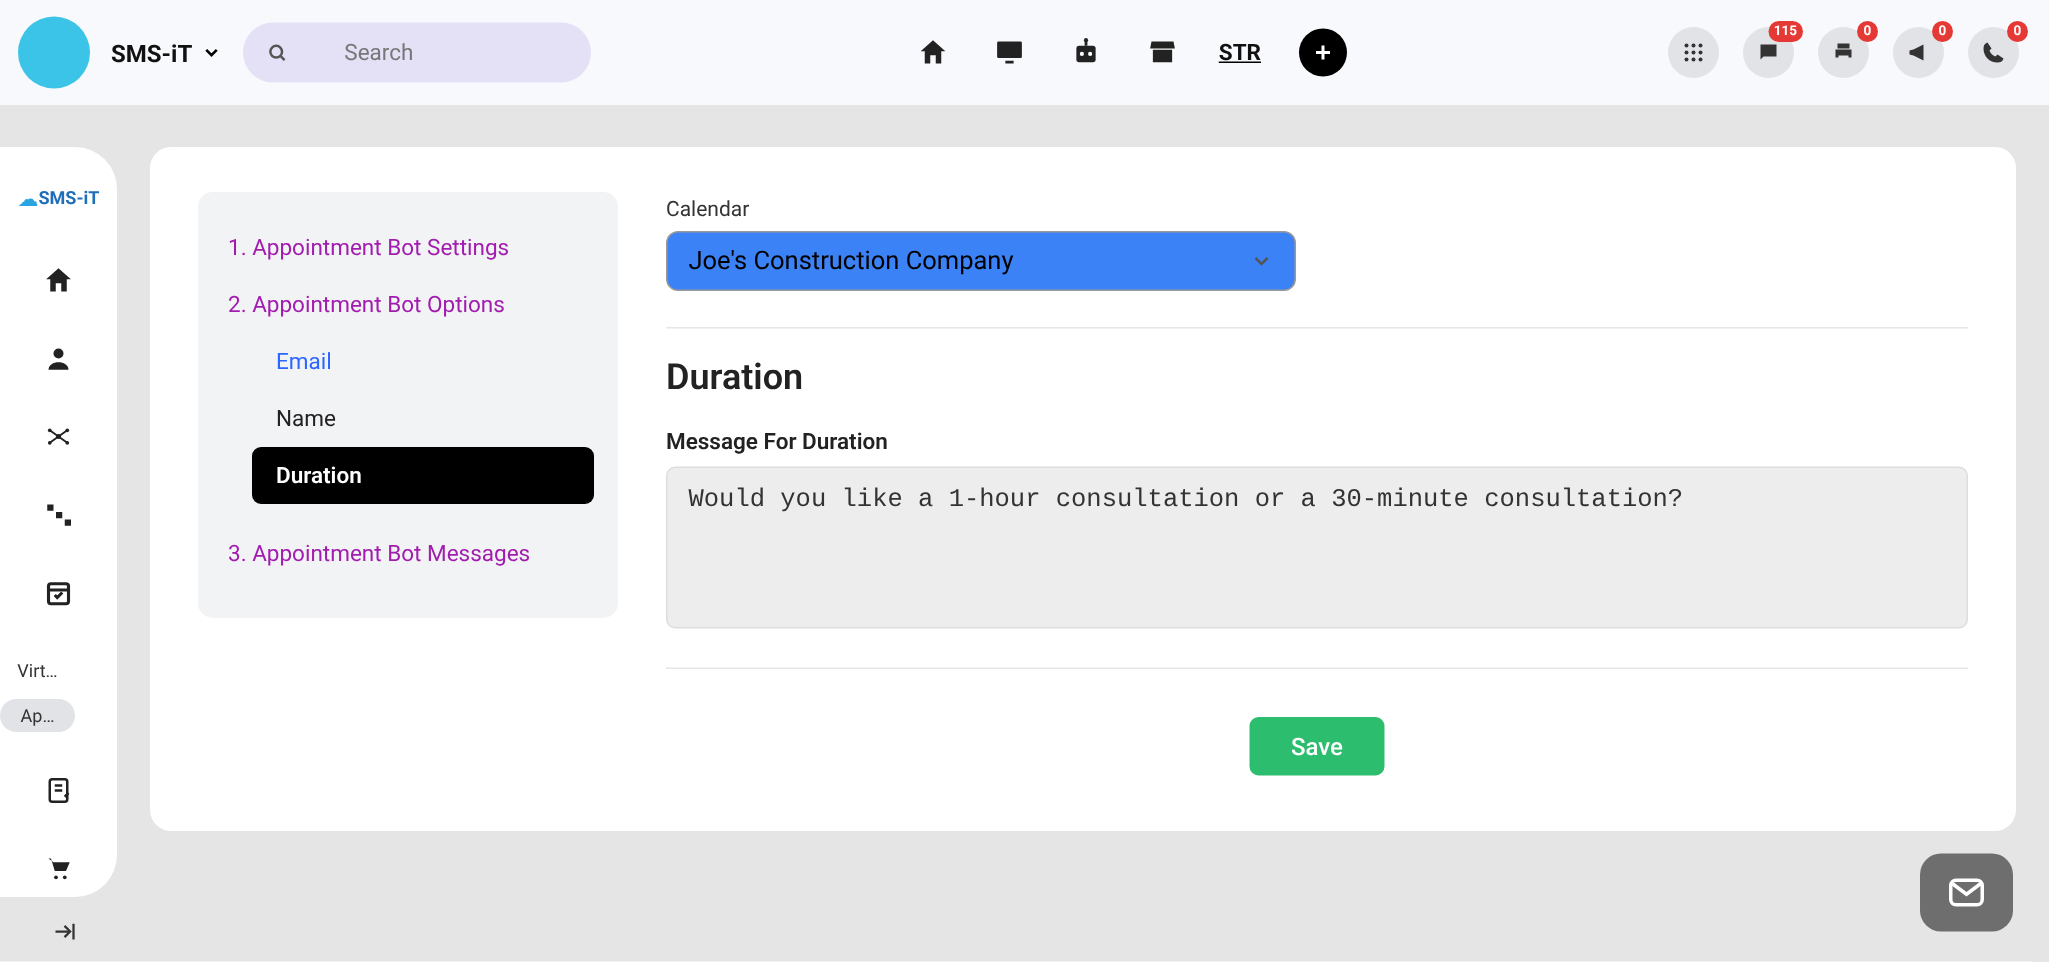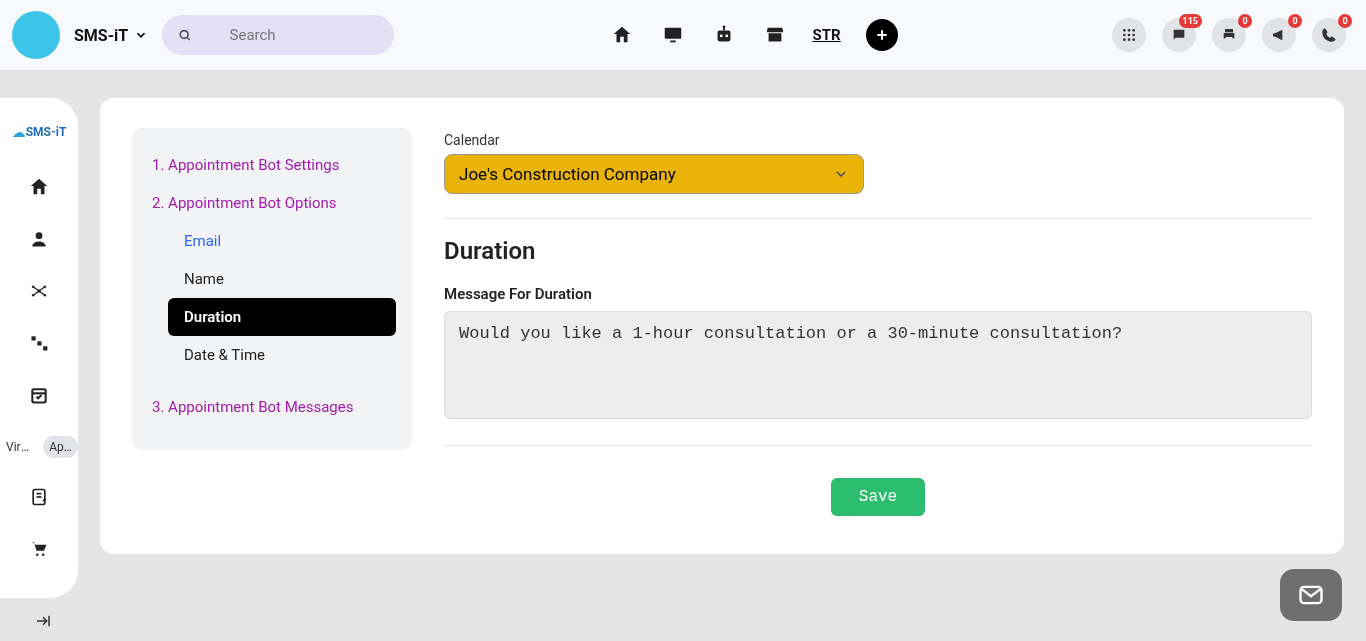--- a/index.html
+++ b/index.html
@@ -20,42 +20,42 @@
   .tb-add { width: 32px; height: 32px; border-radius: 50%; background:#000; color:#fff; display:flex; align-items:center; justify-content:center; cursor:pointer; }
   .tb-right { display:flex; align-items:center; gap: 16px; }
   .tb-circ { width: 34px; height: 34px; border-radius:50%; background:#e2e3e7; display:flex; align-items:center; justify-content:center; color:#333; cursor:pointer; position:relative; }
   .badge { position:absolute; top:-4px; right:-6px; background:#e53935; color:#fff; font-size:9px; font-weight:700; border-radius:8px; padding:1px 4px; min-width:14px; text-align:center; line-height:12px; }
 
   
   .leftbar { position:absolute; top:98px; left:0; width:78px; height: 500px; background:#fff; border-top-right-radius: 28px; border-bottom-right-radius: 28px; display:flex; flex-direction:column; align-items:center; padding-top:16px; gap: 22px; }
   .logo-box { width:62px; height:36px; display:flex; align-items:center; justify-content:center; }
   .logo-text { font-size:12px; font-weight:700; color:#1e6fb8; }
   .lb-icon { width:30px; height:30px; display:flex; align-items:center; justify-content:center; color:#222; cursor:pointer; }
-  .lb-labels { width:100%; display:flex; gap:8px; margin-top:4px; }
+  .lb-labels { width:100%; display:flex; flex-direction:column; gap:8px; margin-top:4px; }
   .lb-tab { font-size:12px; color:#333; width:50px; text-align:center; white-space:nowrap; overflow:hidden; text-overflow:ellipsis; padding:4px 6px; border-radius:14px; cursor:pointer; }
   .lb-tab.active { background:#e2e3e7; }
   .lb-expand { position:absolute; left: 34px; top:612px; cursor:pointer; color:#333; }
 
   
   .card { position:absolute; top:98px; left:100px; right:22px; height:456px; background:#fff; border-radius:14px; padding: 30px 32px; display:flex; gap: 32px; }
   .sidepanel { width: 280px; background:#f2f3f5; border-radius:10px; padding: 18px 0 24px; align-self:flex-start; }
   .sp-item { padding: 10px 20px; font-size:15px; color:#a21caf; cursor:pointer; }
   .sp-sub { padding: 10px 20px 10px 52px; font-size:15px; color:#222; cursor:pointer; }
   .sp-sub.link { color:#2b66ff; }
   .sp-sub.active { background:#000; color:#fff; border-radius:6px; margin: 0 16px 0 36px; padding-left:16px; font-weight:600; }
 
   .content { flex:1; padding-top:4px; }
   .label { font-size:14px; color:#333; margin-bottom:6px; }
-  .select { width:420px; height:40px; border:1px solid #999; border-radius:8px; background:#eab308; display:flex; align-items:center; justify-content:space-between; padding: 6px 14px; cursor:pointer; font-size:17px; }
+  .select { width:420px; height:40px; border:1px solid #999; border-radius:8px; background:#3b82f6; display:flex; align-items:center; justify-content:space-between; padding: 6px 14px; cursor:pointer; font-size:17px; }
   .divider { height:1px; background:#e6e6e6; margin: 24px 0 18px; }
   .section-title { font-size:24px; font-weight:600; color:#222; margin-bottom:20px; }
   .field-label { font-size:15px; font-weight:600; color:#222; margin-bottom:8px; }
   .textarea { width:100%; height:108px; background:#ededed; border:1px solid #ddd; border-radius:6px; resize:none; padding:12px 14px; font-size:17px; color:#333; outline:none; font-family:Liberation Mono, monospace; }
   .save-row { display:flex; justify-content:center; padding-top:34px; }
-  .save-btn { background:#2dbd6e; color:#fff; border:none; border-radius:6px; padding:10px 28px; font-size:16px; font-weight:500; cursor:pointer;font-family:Liberation Mono, monospace; }
+  .save-btn { background:#2dbd6e; color:#fff; border:none; border-radius:6px; padding:10px 28px; font-size:16px; font-weight:500; cursor:pointer; }
 
   
   .chat-fab { position:absolute; right:24px; bottom:20px; width:62px; height:52px; background:#6e6e6e; border-radius:14px; display:flex; align-items:center; justify-content:center; color:#fff; cursor:pointer; }
 </style>
 </head>
 <body>
 
 <div class="topbar">
   <div class="avatar"></div>
   <div class="brand">
@@ -221,21 +221,20 @@
     </svg>
 </div>
 
 <div class="card">
   <div class="sidepanel">
     <div class="sp-item">1. Appointment Bot Settings</div>
     <div class="sp-item">2. Appointment Bot Options</div>
     <div class="sp-sub link">Email</div>
     <div class="sp-sub">Name</div>
     <div class="sp-sub active">Duration</div>
-    <div class="sp-sub">Date &amp; Time</div>
     <div class="sp-item" style="margin-top:14px;">3. Appointment Bot Messages</div>
   </div>
 
   <div class="content">
     <div class="label">Calendar</div>
     <div class="select">
       <span>Joe's Construction Company</span>
       <svg width="16" height="16" viewBox="0 0 24 24" fill="none" stroke="#555" stroke-width="2.5">
           <polyline points="6 9 12 15 18 9"></polyline>
         </svg>

